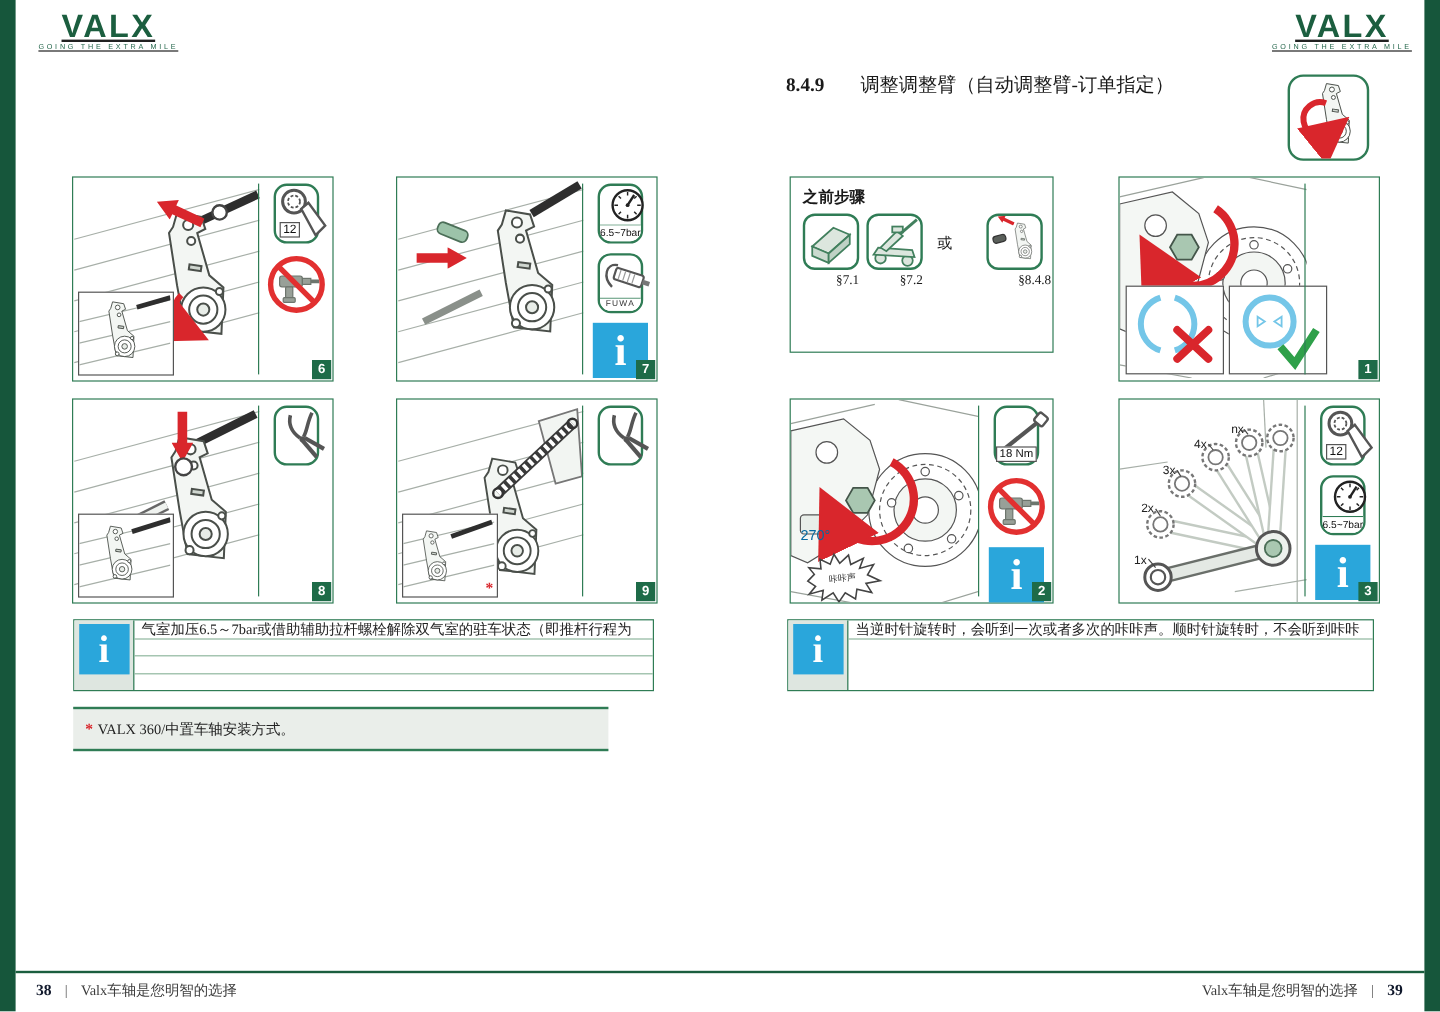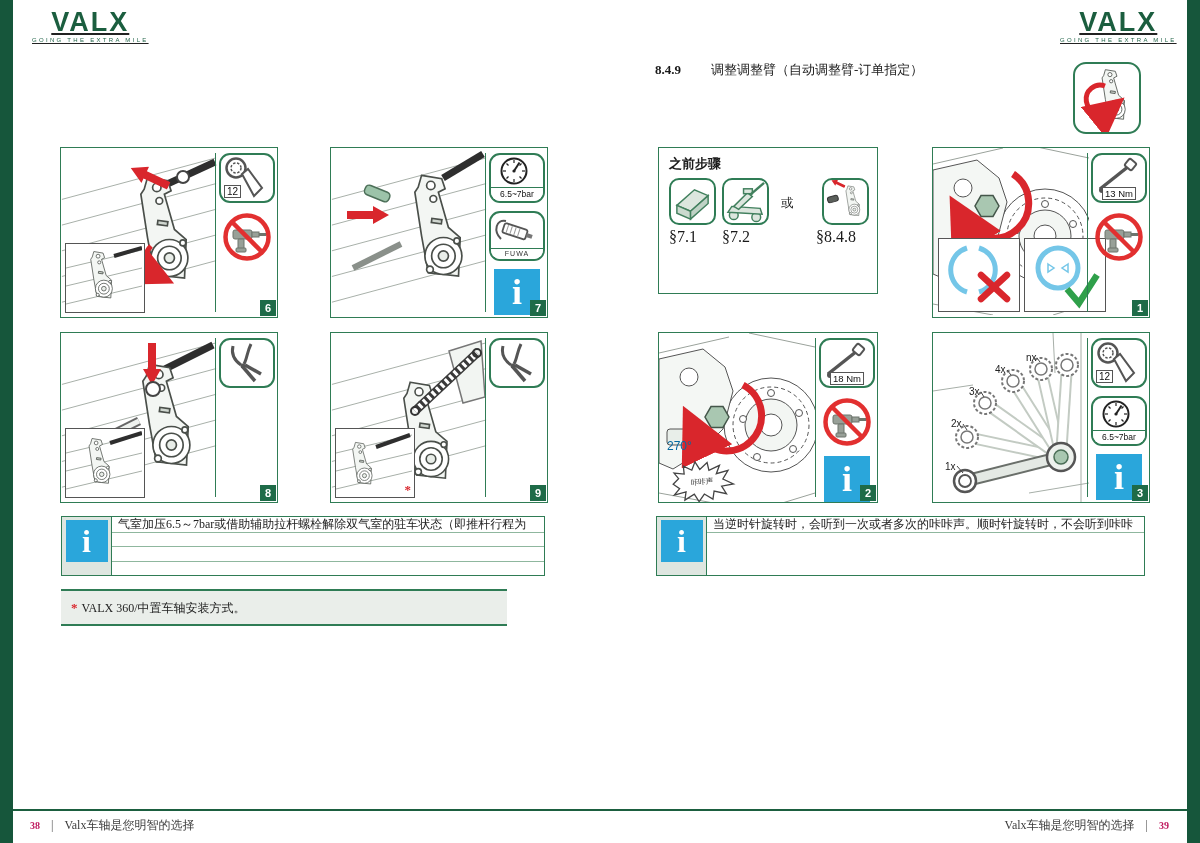--- a/index.html
+++ b/index.html
@@ -7,32 +7,32 @@
        font-family:"Liberation Serif","DejaVu Serif",serif;color:#222;}
   .edgebar{position:absolute;top:0;width:13px;height:843px;background:#16563B;}
   .edgebar.left{left:0;} .edgebar.right{right:0;}
 
   .logo{position:absolute;text-align:center;text-decoration:underline;}
   .logo .word{font-family:"Liberation Sans","DejaVu Sans",sans-serif;font-weight:900;
               font-size:27px;line-height:25px;letter-spacing:2px;color:#1B5E3F;}
   .logo .tag{font-family:"Liberation Sans","DejaVu Sans",sans-serif;font-size:6px;
              letter-spacing:2.3px;color:#24664B;margin-top:2px;white-space:nowrap;}
 
-  .sechead{position:absolute;left:655px;top:61px;font-size:13px;color:#1a1a1a;}
+  .sechead{position:absolute;left:655px;top:61px;font-size:16px;color:#1a1a1a;}
   .sechead .num{font-weight:bold;margin-right:30px;}
 
   .thumb{position:absolute;left:1073px;top:62px;width:68px;height:72px;border:2px solid #2F7C55;
          border-radius:13px;box-sizing:border-box;background:#fff;}
 
   .panel{position:absolute;border:1px solid #2F7C55;background:#fff;box-sizing:border-box;}
   .art{position:absolute;left:0;top:0;}
   .pdiv{position:absolute;right:61px;top:5px;bottom:5px;width:1px;background:#2F7C55;}
   .sbar{position:absolute;right:0;top:0;bottom:0;width:60px;display:flex;flex-direction:column;
         align-items:center;padding:5px 0 21px;box-sizing:border-box;gap:8px;}
-  .tbox{width:56px;height:50px;border:2px solid #2F7C55;border-radius:11px;background:#fff;
+  .tbox{width:38px;height:50px;border:2px solid #2F7C55;border-radius:11px;background:#fff;
         position:relative;box-sizing:border-box;flex:none;}
   .wlabel{position:absolute;left:3px;bottom:3px;border:1px solid #555;background:#fff;
           font:10px "Liberation Sans","DejaVu Sans",sans-serif;padding:0 2px;color:#111;}
   .wlabel.center{left:50%;transform:translateX(-50%);bottom:1px;white-space:nowrap;font-size:9.5px;}
   .glabel{position:absolute;left:0;right:0;bottom:0;border-top:1.5px solid #2F7C55;
           font:8.5px "Liberation Sans","DejaVu Sans",sans-serif;text-align:center;
           padding:1.5px 0 2px;background:#fff;border-radius:0 0 9px 9px;color:#111;white-space:nowrap;}
   .glabel.brand{font-size:7px;letter-spacing:1px;color:#333;}
   .prohibit{width:52px;height:52px;flex:none;}
   .iinfo{width:46px;height:46px;background:#2AA6DB;color:#fff;display:flex;align-items:center;
@@ -45,41 +45,41 @@
   .inset{position:absolute;left:4px;bottom:4px;width:78px;height:68px;border:1px solid #555;
          background:#fff;overflow:hidden;}
   .inset .mark{position:absolute;right:3px;bottom:-1px;color:#D9262C;font-weight:bold;font-size:13px;}
 
   .sub{position:absolute;bottom:5px;width:82px;height:74px;border:1.5px solid #555;background:#fff;
        box-sizing:border-box;}
 
   .prevtitle{position:absolute;left:10px;top:7px;font-size:13px;font-weight:bold;color:#1a1a1a;}
   .pbox{position:absolute;width:47px;height:47px;border:2px solid #2F7C55;border-radius:10px;
         box-sizing:border-box;background:#fff;}
-  .pref{position:absolute;top:80px;font-size:16px;color:#1a1a1a;text-align:left;}
+  .pref{position:absolute;top:80px;font-size:11px;color:#1a1a1a;text-align:right;}
   .orlabel{position:absolute;left:122px;top:47px;font-size:12.5px;color:#1a1a1a;}
 
   .angle{position:absolute;left:8px;top:106px;font:12px "Liberation Sans","DejaVu Sans",sans-serif;color:#0369a1;}
 
   .notebox{position:absolute;display:flex;border:1px solid #2F7C55;background:#fff;box-sizing:border-box;}
   .icell{width:50px;background:#DEE6E0;display:flex;justify-content:center;align-items:flex-start;
          padding-top:3px;box-sizing:border-box;border-right:1px solid #2F7C55;flex:none;}
   .icell .iinfo{width:42px;height:42px;font-size:32px;}
   .nrows{flex:1;display:flex;flex-direction:column;}
   .nrow{border-bottom:1px solid #8FB79E;font-size:12px;line-height:14px;padding:0 6px;
         box-sizing:border-box;overflow:hidden;}
   .nrow.last{border-bottom:none;}
 
   .footnote{position:absolute;background:#EAEEEA;border-top:2px solid #2F7C55;
             border-bottom:2px solid #2F7C55;font-size:12px;padding:9px 10px;box-sizing:border-box;}
   .footnote .star{color:#D9262C;font-weight:bold;margin-right:4px;font-size:13px;}
 
   .footerline{position:absolute;left:13px;right:13px;top:809px;height:2px;background:#1B5E3F;}
   .footer{position:absolute;top:817px;font-size:12px;color:#3d3d3d;white-space:nowrap;}
-  .footer .pg{font-weight:bold;color:#be185d;font-size:10px;}
+  .footer .pg{font-weight:bold;color:#0f172a;font-size:13px;}
   .footer .sep{margin:0 11px;color:#555;}
 
   svg text{font-family:"Liberation Sans","DejaVu Sans",sans-serif;}
 </style>
 </head>
 <body>
 
 <svg width="0" height="0" style="position:absolute" aria-hidden="true">
 <defs>
   <marker id="mkr" markerWidth="8" markerHeight="8" refX="4" refY="4" orient="auto">
@@ -402,35 +402,20 @@
     </div>
     <div class="sub" style="left:91px;">
       <svg width="79" height="70" viewBox="0 0 79 70">
         <circle cx="33" cy="29" r="20" stroke="#74C6E8" stroke-width="5" fill="none"></circle>
         <polygon points="23,25 29,29 23,33" fill="#fff" stroke="#74C6E8" stroke-width="1.5"></polygon>
         <polygon points="43,25 37,29 43,33" fill="#fff" stroke="#74C6E8" stroke-width="1.5"></polygon>
         <path d="M42,50 L54,64 L72,36" stroke="#2FA04A" stroke-width="6.5" fill="none"></path>
       </svg>
     </div>
     <div class="pdiv"></div>
-    <div class="sbar">
-      <div class="tbox">
-        <svg width="46" height="46" viewBox="0 0 46 46">
-          <line x1="7" y1="34" x2="36" y2="11" stroke="#555" stroke-width="3.5"></line>
-          <rect x="33" y="5" width="9" height="9" rx="2" fill="#fff" stroke="#555" stroke-width="2" transform="rotate(40 37.5 9.5)"></rect>
-          <circle cx="9" cy="35" r="3" fill="#555"></circle>
-        </svg>
-        <div class="wlabel center">13 Nm</div>
-      </div>
-      <svg class="prohibit" viewBox="0 0 52 52">
-        <use href="#sym-drill" x="4" y="4" width="44" height="44"></use>
-        <circle cx="26" cy="26" r="21.5" stroke="#E23030" stroke-width="4.5" fill="none"></circle>
-        <line x1="11" y1="11" x2="41" y2="41" stroke="#E23030" stroke-width="4.5"></line>
-      </svg>
-    </div>
     <div class="badge">1</div>
   </div>
 
   <div class="panel" style="left:658px;top:332px;width:220px;height:171px;">
     <svg class="art" width="156" height="169" viewBox="0 0 156 169">
       <use href="#sym-closeup" width="156" height="171"></use>
       <g transform="translate(58,84)">
         <polygon points="12,0 6,10.4 -6,10.4 -12,0 -6,-10.4 6,-10.4" fill="#A9C7B1" stroke="#44564a" stroke-width="1.5"></polygon>
       </g>
       <path d="M84,52 A35,35 0 1 1 36,98" stroke="#D9262C" stroke-width="7" fill="none" marker-end="url(#mkr)"></path>

